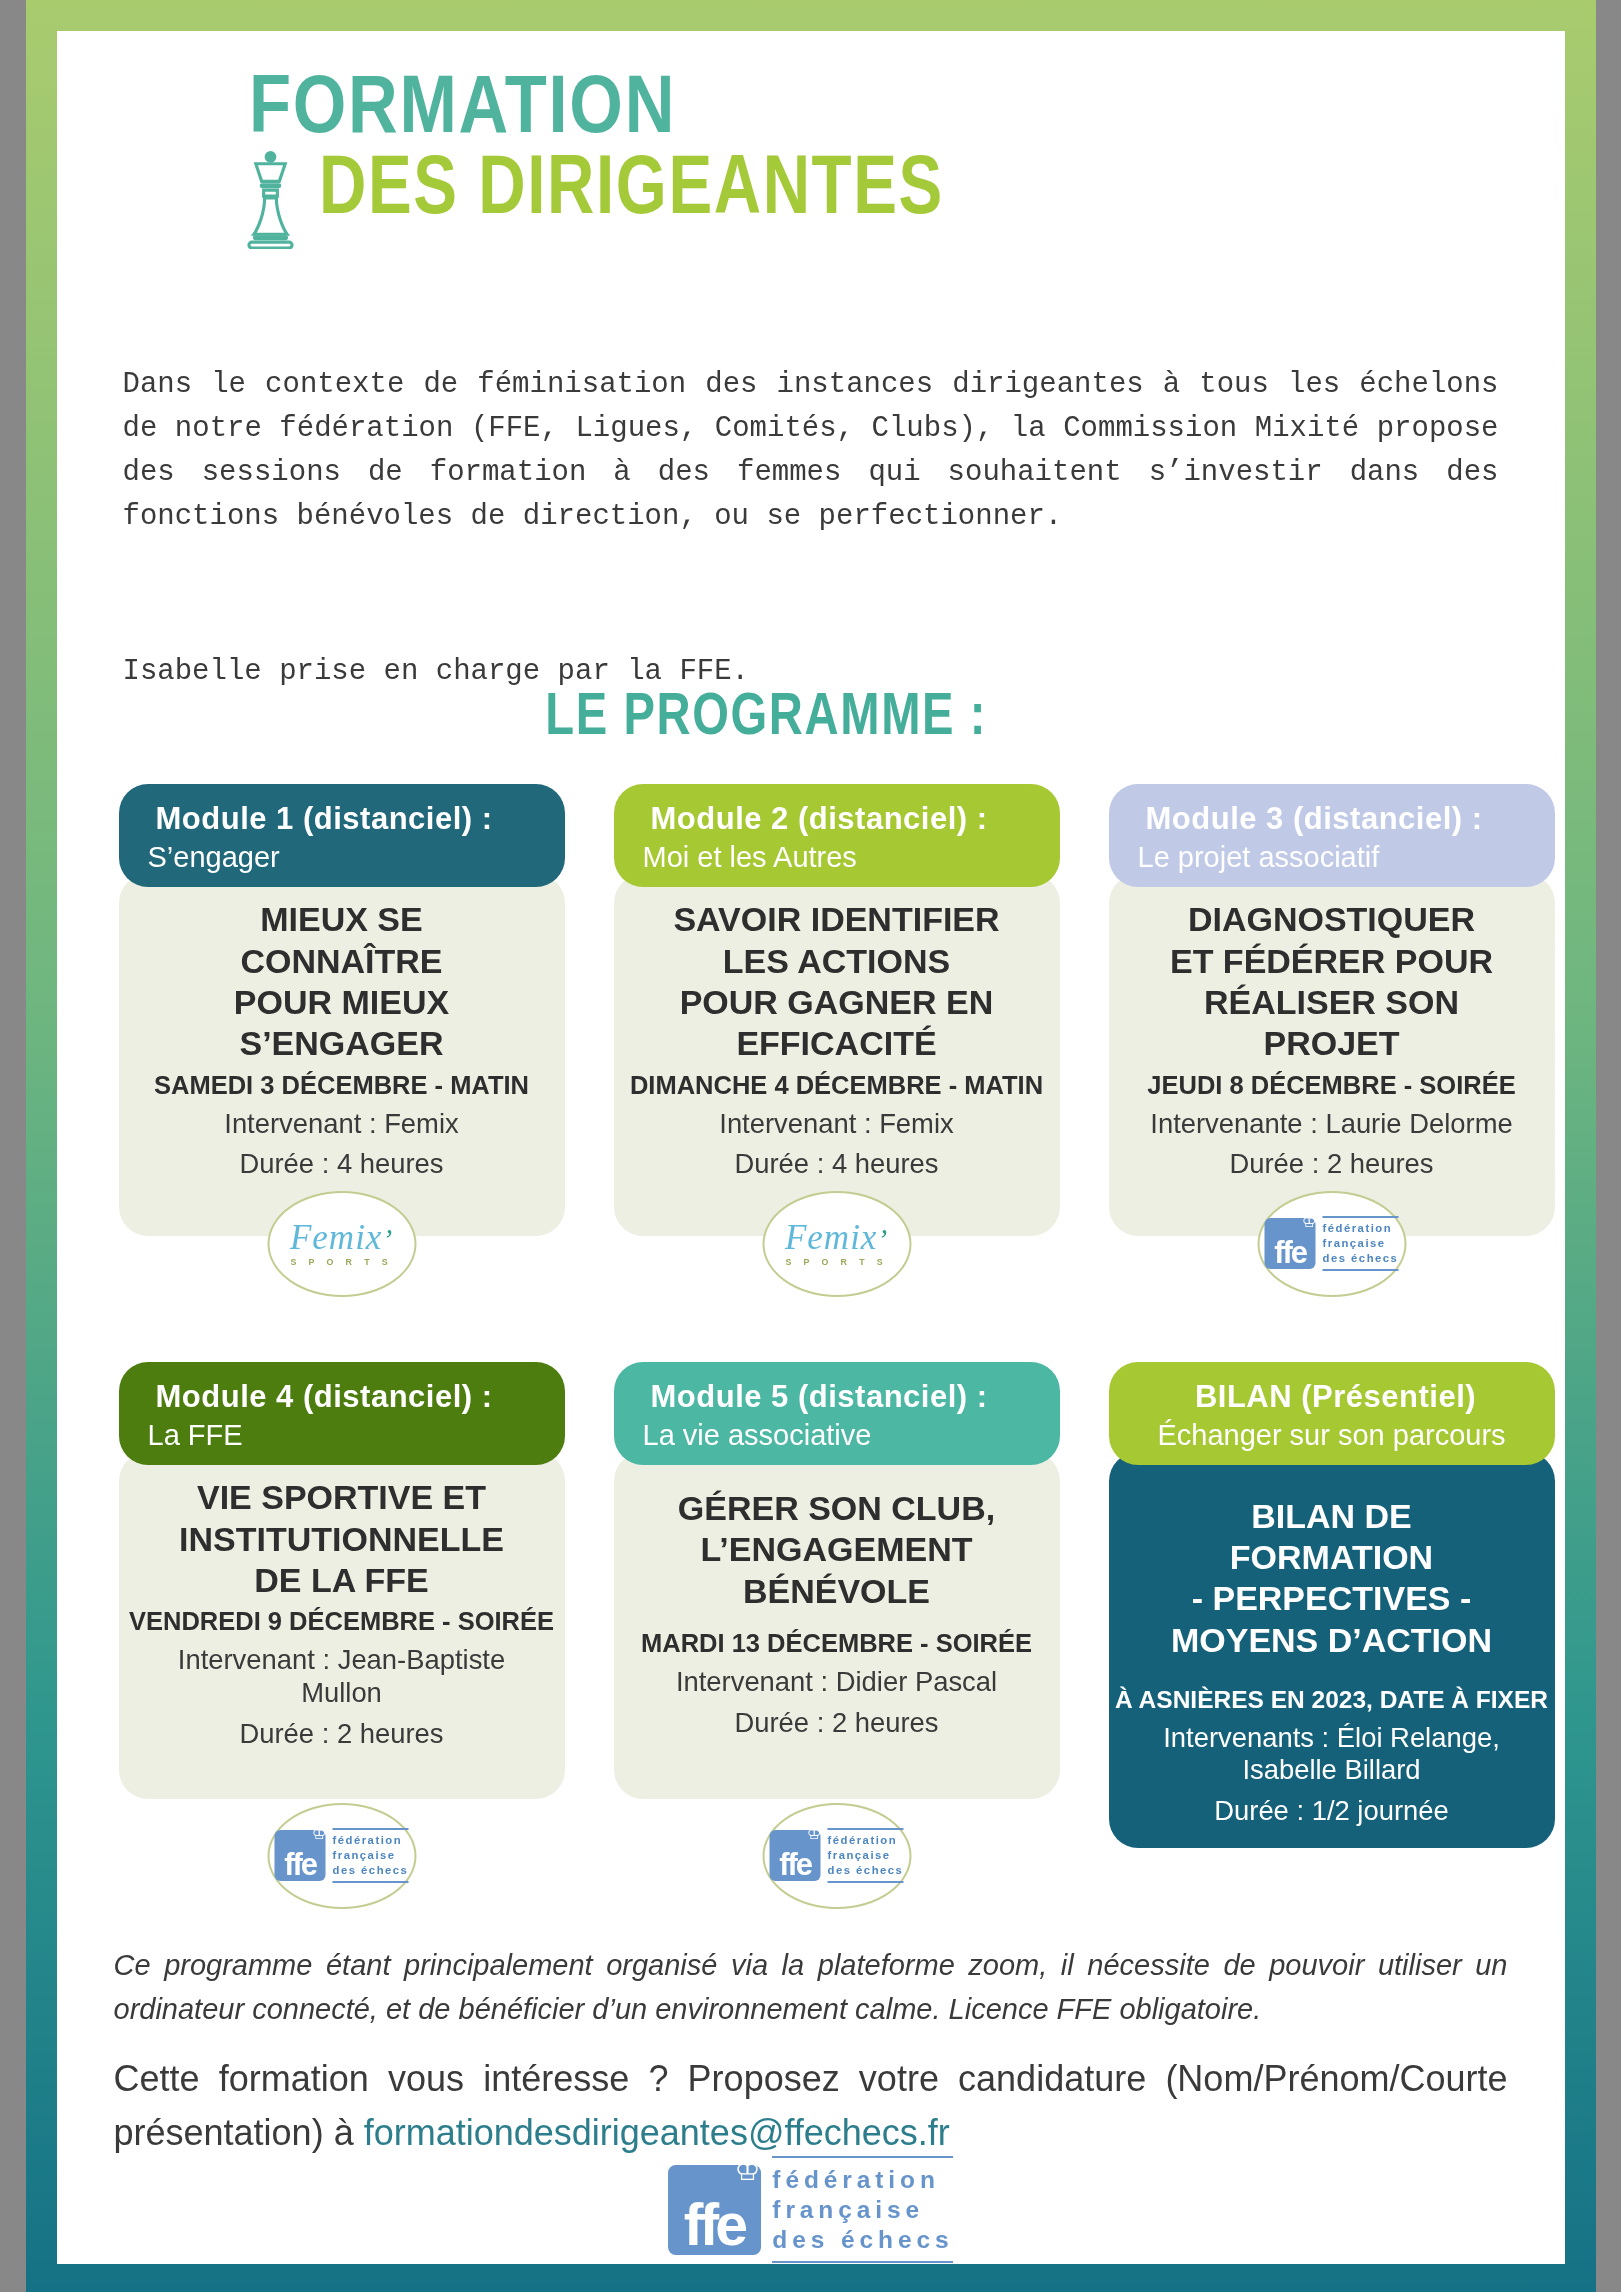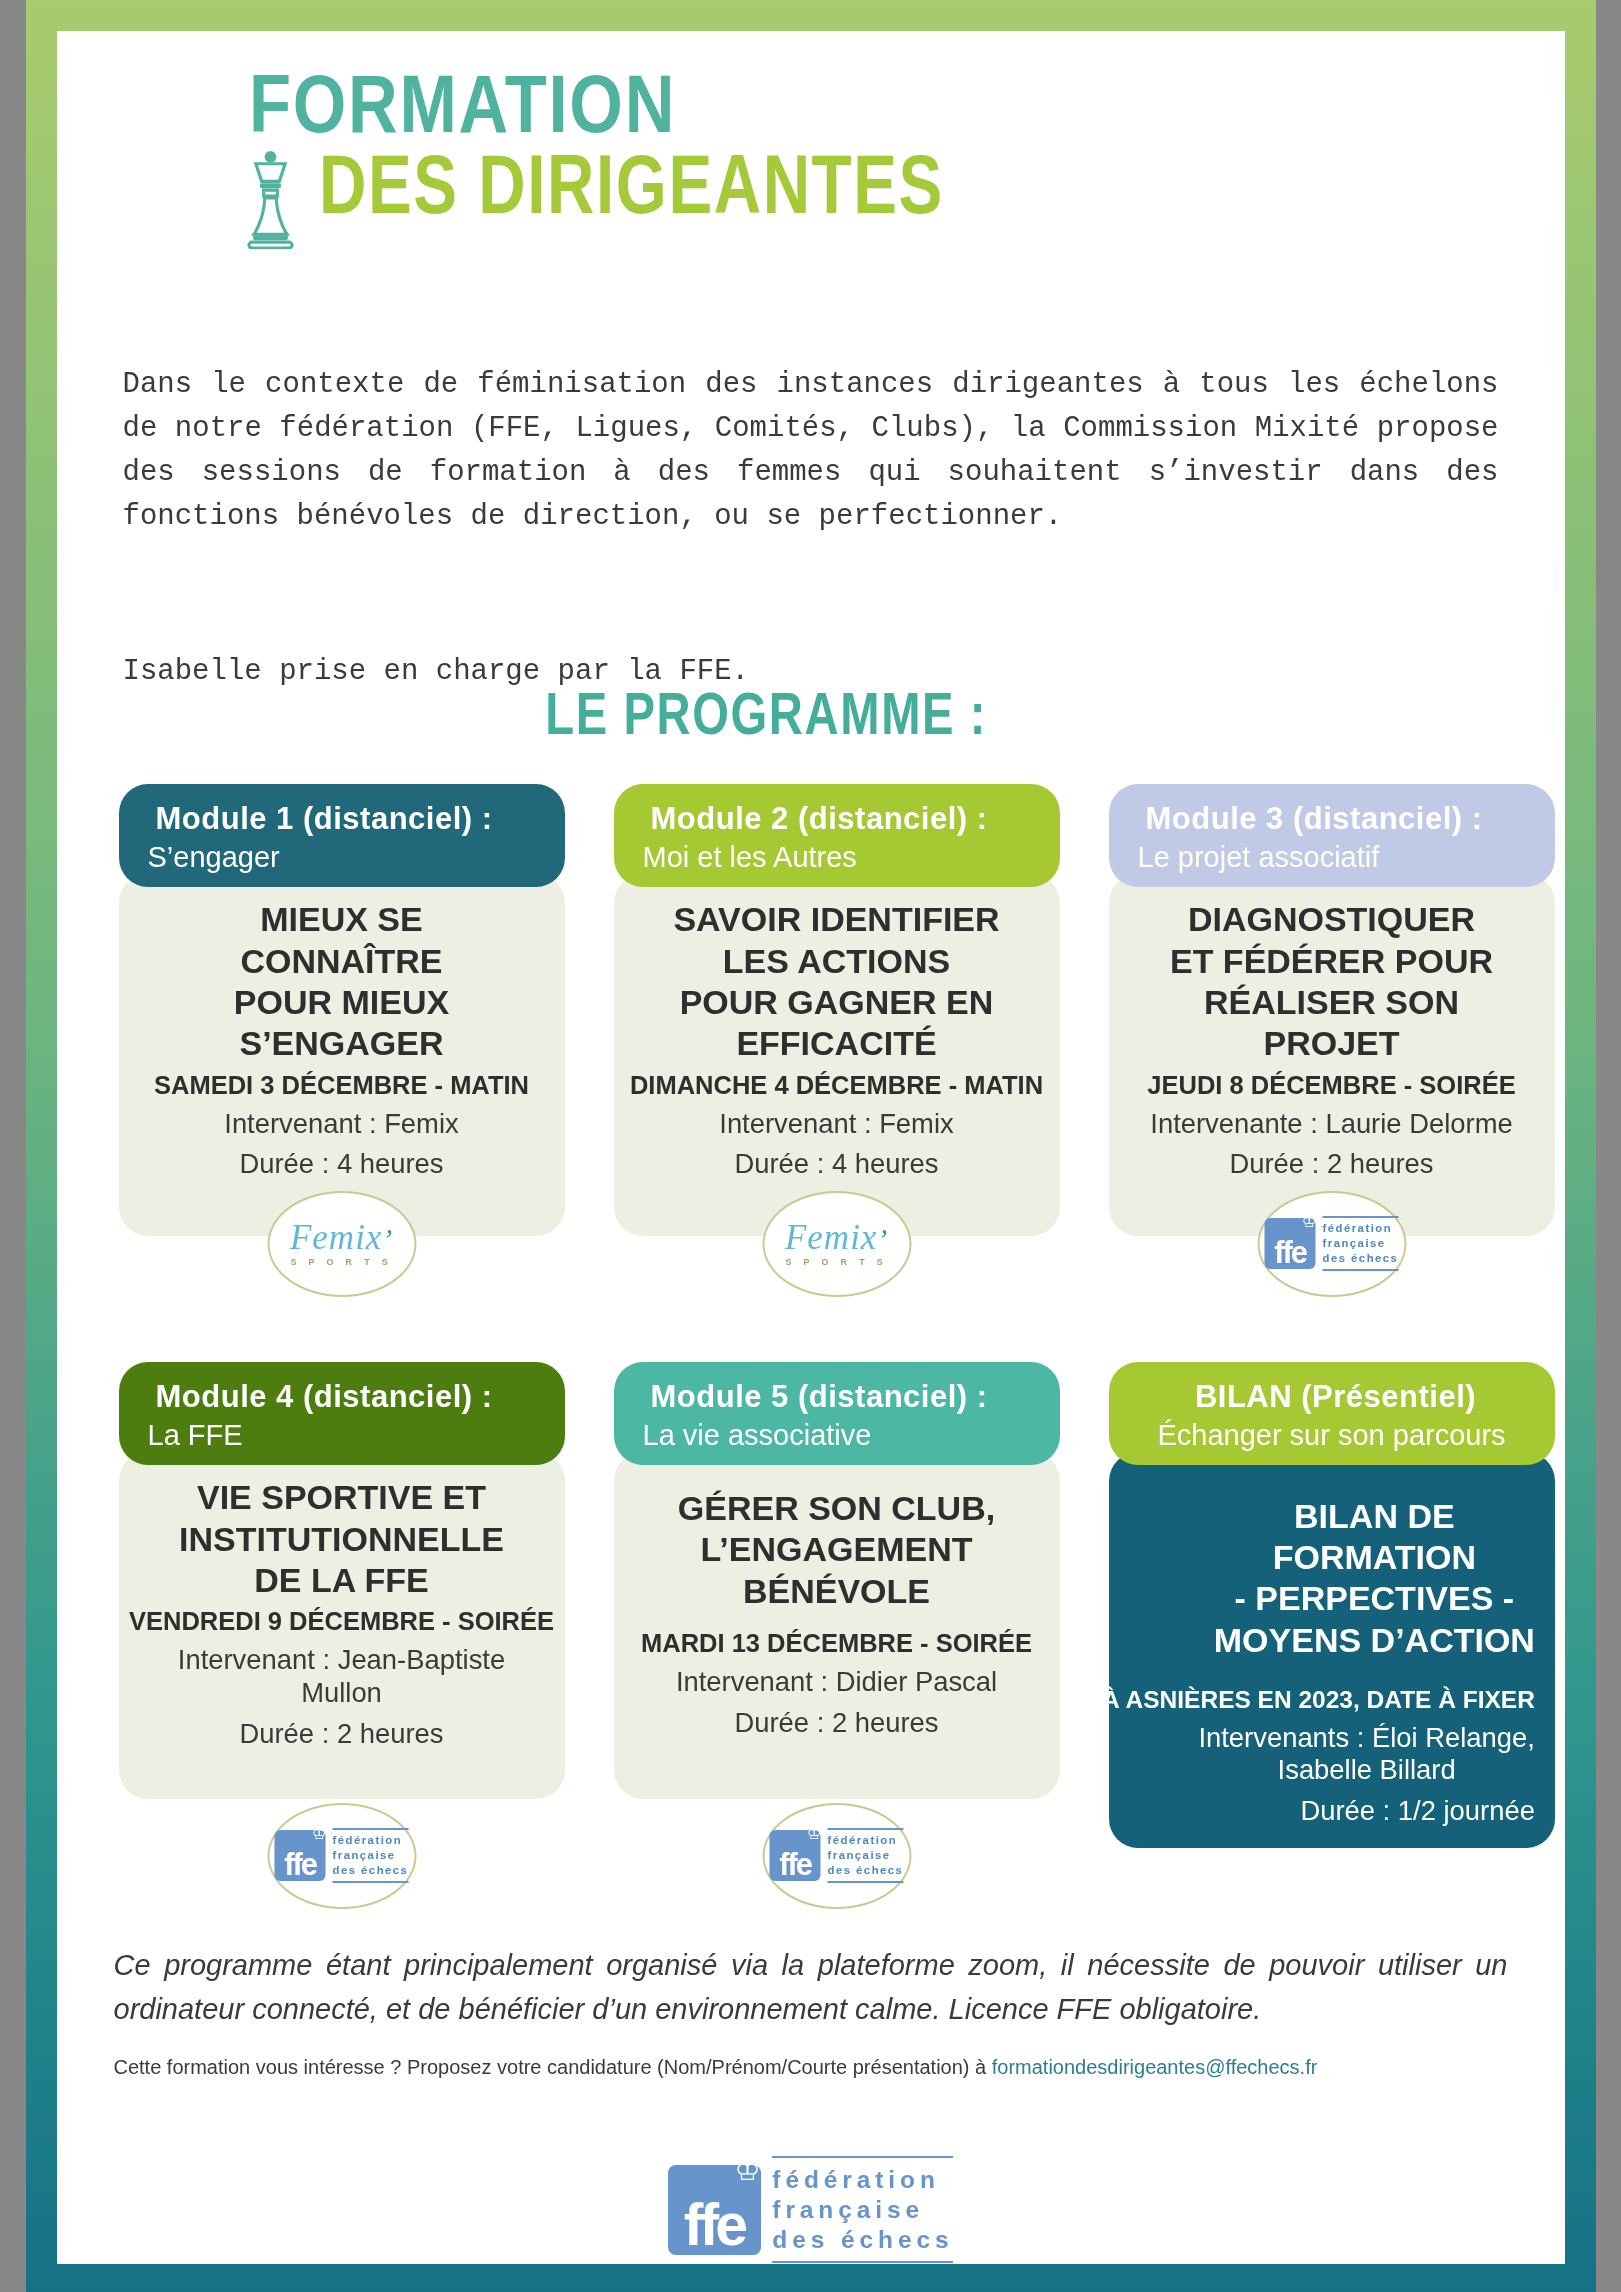--- a/index.html
+++ b/index.html
@@ -116,21 +116,21 @@
   .ffe-txt{display:flex;flex-direction:column;border-top:2px solid #6694cb;border-bottom:2px solid #6694cb;padding:2.9px 0;}
   .ffe-txt div{font-size:11.3px;font-weight:bold;color:#4d86c0;letter-spacing:1.5px;line-height:1.35;}
   
   .note{
     position:absolute;left:57px;right:57px;top:1913px;
     font-size:29px;font-style:italic;line-height:1.5;color:#3a3a3a;
     text-align:justify;margin:0;
   }
   .cta{
     position:absolute;left:57px;right:57px;top:2021px;
-    font-size:20px;line-height:1.5;color:#3a3a3a;text-align:justify;margin:0;
+    font-size:36px;line-height:1.5;color:#3a3a3a;text-align:justify;margin:0;
   }
   .email-link{color:#2c7e8c;text-decoration:none;}
   
   .ffe-big{
     position:absolute;left:50%;top:2125px;transform:translateX(-50%);
     display:flex;align-items:center;gap:11.8px;
   }
   .ffe-big .sq{
     position:relative;width:93px;height:90px;border-radius:7.8px;
     background:#6694cb;display:flex;align-items:flex-end;justify-content:center;
@@ -289,21 +289,21 @@
             <div>des échecs</div>
           </div>
         </div>
       </article>
 
       <article class="card card--dark">
         <header class="card-head" style="background: rgb(166, 200, 50);">
           <div class="head-bold">BILAN (Présentiel)</div>
           <div class="head-sub">Échanger sur son parcours</div>
         </header>
-        <div class="card-body" style="background: rgb(21, 97, 122); align-items: flex-end;">
+        <div class="card-body" style="background: rgb(21, 97, 122);">
           <div class="card-title">BILAN DE
 FORMATION
 - PERPECTIVES -
 MOYENS D’ACTION</div>
           <div class="card-date">À ASNIÈRES EN 2023, DATE À FIXER</div>
           <div class="card-line">Intervenants : Éloi Relange,
 Isabelle Billard</div>
           <div class="card-line">Durée : 1/2 journée</div>
         </div>
       </article>

